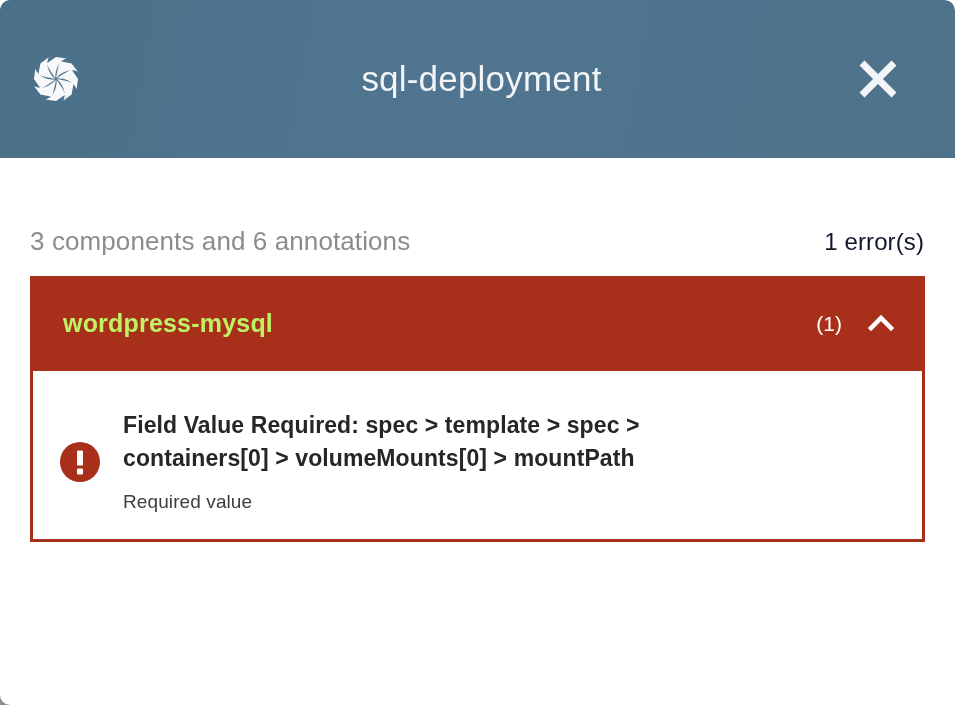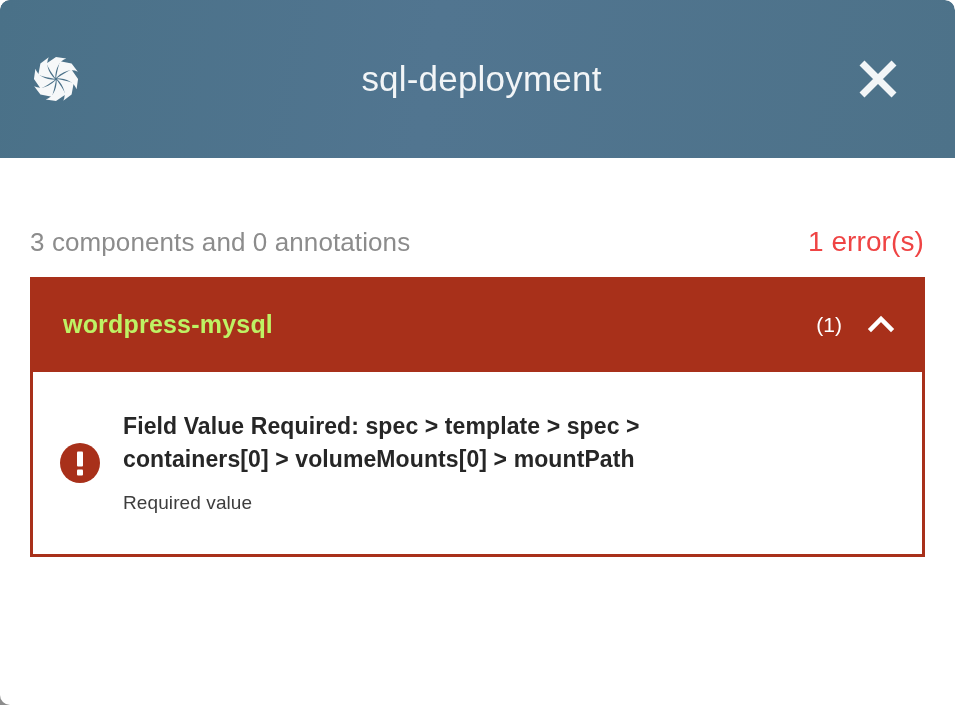--- a/index.html
+++ b/index.html
@@ -83,23 +83,23 @@
   }
 
   .summary-counts {
     font-size: 26px;
     font-weight: 400;
     color: #8c8c8c;
     letter-spacing: 0.1px;
   }
 
   .summary-errors {
-    font-size: 28px;
-    font-weight: 400;
-    color: #ef4444;
+    font-size: 24px;
+    font-weight: 400;
+    color: #0f172a;
     letter-spacing: 0.1px;
     padding-right: 1px;
   }
 
   
   .panel {
     border: 3px solid #a8301a;
     border-top: none;
     background: #ffffff;
   }
@@ -142,21 +142,21 @@
     align-items: center;
     justify-content: center;
     background: transparent;
     border: none;
     cursor: pointer;
   }
   .chevron-btn svg { display: block; }
 
   .panel-content {
     background: #ffffff;
-    padding: 38px 30px 38px 26px;
+    padding: 38px 30px 24px 26px;
   }
 
   .error-item {
     display: flex;
     align-items: center;
     gap: 22px;
   }
 
   .error-icon {
     flex: 0 0 auto;
@@ -242,21 +242,21 @@
       <svg width="46" height="46" viewBox="0 0 46 46" aria-hidden="true">
         <path d="M7 7 L39 39 M39 7 L7 39" stroke="#f2f5f7" stroke-width="7" stroke-linecap="butt"></path>
       </svg>
     </button>
 
   </div>
 
   <div class="modal-body">
 
     <div class="summary-row">
-      <div class="summary-counts">3 components and 0 annotations</div>
+      <div class="summary-counts">3 components and 6 annotations</div>
       <div class="summary-errors">1 error(s)</div>
     </div>
 
     <div class="panel">
 
       <div class="panel-header">
         <div class="panel-title">wordpress-mysql</div>
         <div class="panel-header-right">
           <div class="panel-count">(1)</div>
           <button class="chevron-btn" aria-label="Collapse">

